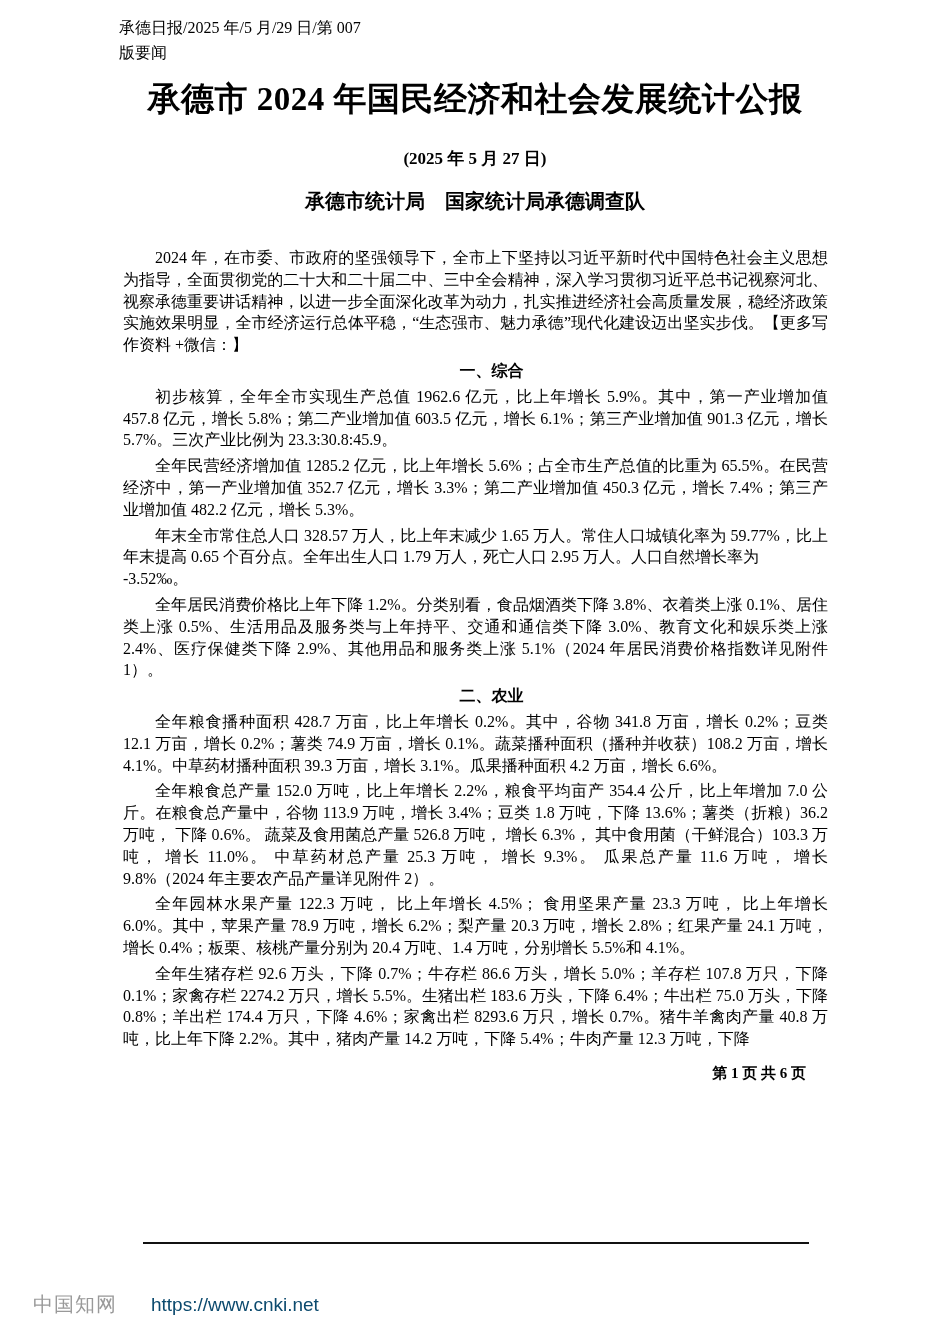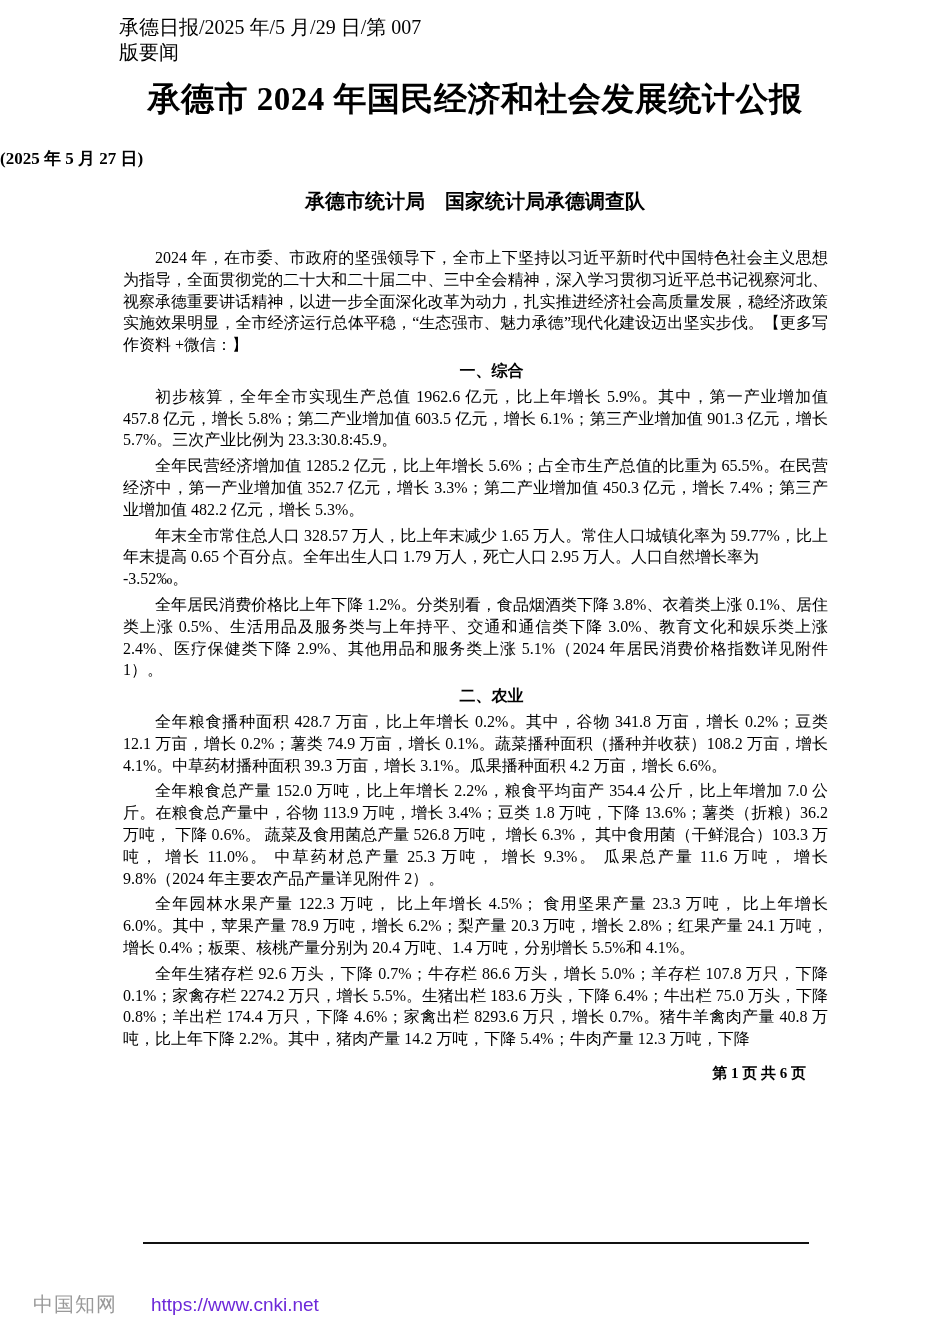--- a/index.html
+++ b/index.html
@@ -13,40 +13,40 @@
     height: 1344px;
     background: #ffffff;
     overflow: hidden;
     font-family: "Liberation Serif", "DejaVu Serif", serif;
     color: #000000;
   }
   .masthead {
     position: absolute;
     left: 119px;
     top: 15px;
-    font-size: 20px;
+    font-size: 16px;
     line-height: 25px;
     color: #000000;
   }
   .doc-title {
     position: absolute;
     left: 0;
     top: 77px;
     width: 100%;
     text-align: center;
     font-size: 33px;
     font-weight: bold;
     letter-spacing: 0.5px;
   }
   .doc-date {
     position: absolute;
     left: 0;
     top: 147px;
     width: 100%;
-    text-align: left;
+    text-align: center;
     font-size: 17px;
     font-weight: bold;
   }
   .doc-byline {
     position: absolute;
     left: 0;
     top: 188px;
     width: 100%;
     text-align: center;
     font-size: 20px;
@@ -98,21 +98,21 @@
     gap: 34px;
     font-family: "Liberation Sans", "DejaVu Sans", sans-serif;
   }
   .footer .brand {
     font-size: 20px;
     color: #999999;
     letter-spacing: 1px;
   }
   .footer .url {
     font-size: 19px;
-    color: #6d28d9;
+    color: #0c4a6e;
   }
 </style>
 </head>
 <body>
 
 <div class="page">
 
   <div class="masthead">
     <div>承德日报/2025 年/5 月/29 日/第 007</div>
     <div>版要闻</div>

